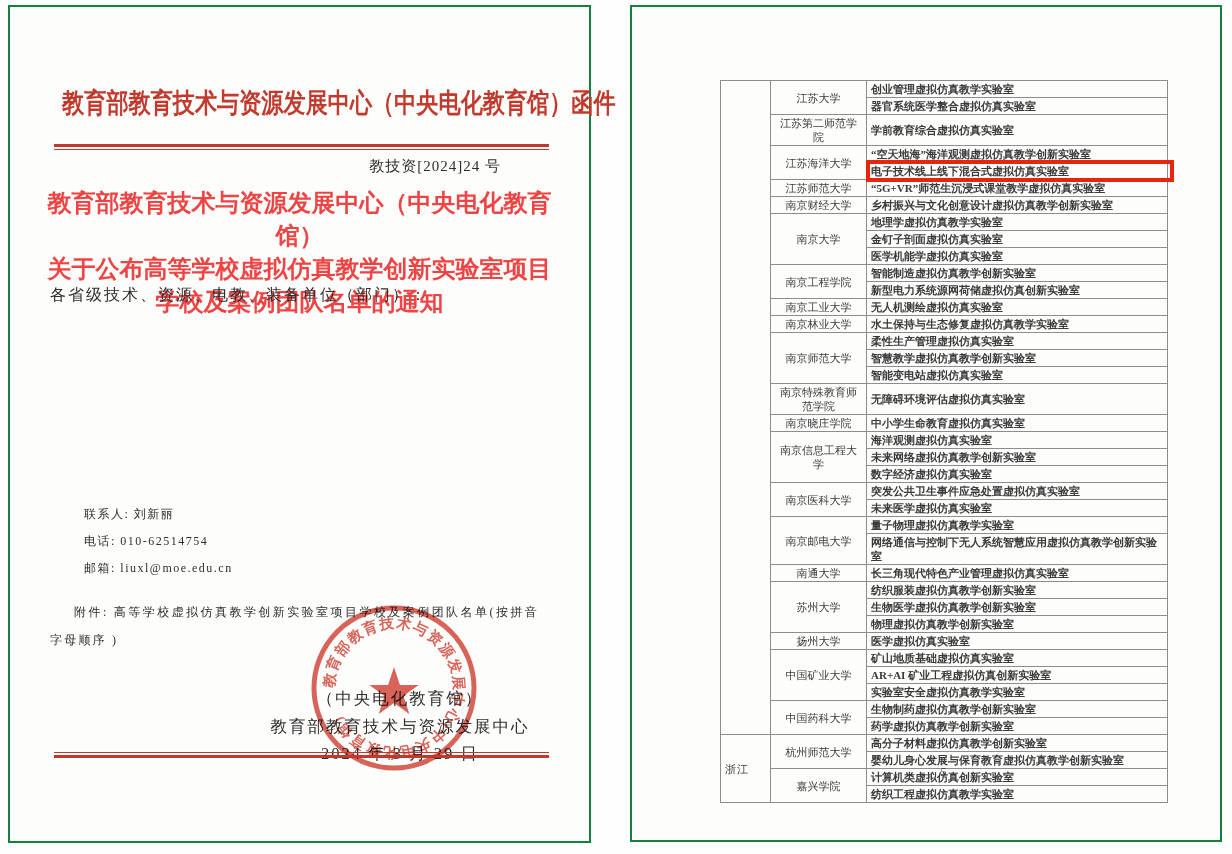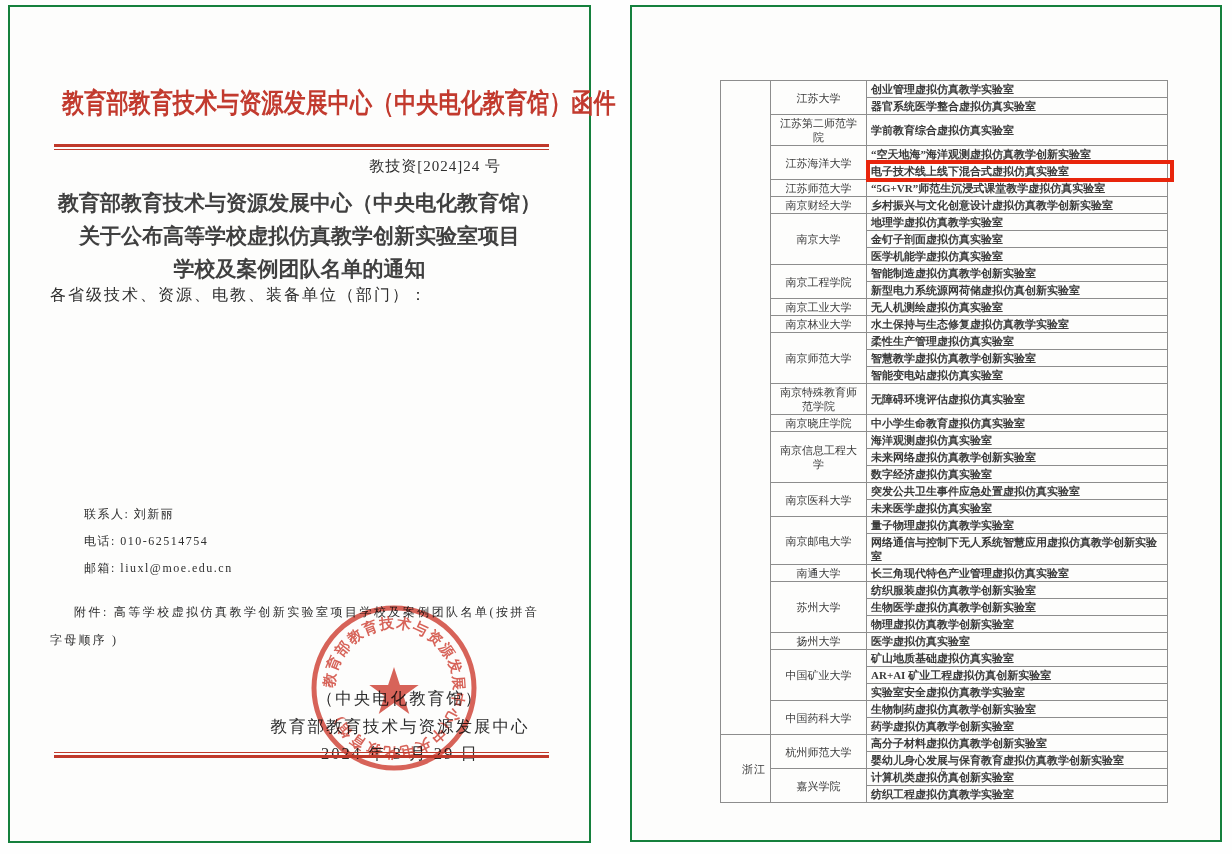--- a/index.html
+++ b/index.html
@@ -20,22 +20,22 @@
   .red-rule { position:absolute; left:44px; right:40px; top:137px; }
   .red-rule .r1 { height:3px; background:#c0392b; }
   .red-rule .r2 { height:1px; background:#c0392b; margin-top:2px; }
 
   .doc-number {
     position:absolute; right:88px; top:150px;
     font-size:15px; letter-spacing:1px;
   }
   .doc-title {
     position:absolute; left:30px; right:30px; top:180px;
-    text-align:center; font-weight:bold; font-size:21px; line-height:33px;
-    color:#404040;
+    text-align:center; font-weight:bold; font-size:24px; line-height:33px;
+    color:#ef4444;
   }
   .doc-salutation {
     position:absolute; left:40px; right:36px; top:278px;
     font-size:16px; letter-spacing:2px;
   }
   .doc-body {
     position:absolute; left:40px; right:36px; top:300px;
     font-size:16px; letter-spacing:2.4px; line-height:27.5px;
     text-align:justify; text-indent:2em;
   }
@@ -58,21 +58,21 @@
   .bottom-rule .r1 { height:1px; background:#c0392b; }
   .bottom-rule .r2 { height:3px; background:#c0392b; margin-top:2px; }
 
   
   .lab-table {
     position:absolute; left:88px; top:73px; width:447px;
     border-collapse:collapse; table-layout:fixed;
     font-size:11px; line-height:14px; color:#3a3a3a;padding-left:17px;
   }
   .lab-table td { border:1px solid #8d8d8d; padding:1px 4px; vertical-align:middle; }
-  .col-province { width:50px; text-align:right; letter-spacing:1px; }
+  .col-province { width:50px; text-align:left; letter-spacing:1px; }
   .col-uni      { width:96px; text-align:center; padding:1px 7px !important; }
   .col-lab      { width:301px; text-align:left;font-weight:bold; }
   .red-box {
     position:absolute; left:-1px; top:-3px; right:-7px; bottom:-3px;
     border:4px solid #e8250c; pointer-events:none; z-index:5;
   }
   .page-num {
     position:absolute; left:88px; width:447px; top:758px;
     text-align:center; font-size:12px; color:#444;
   }

